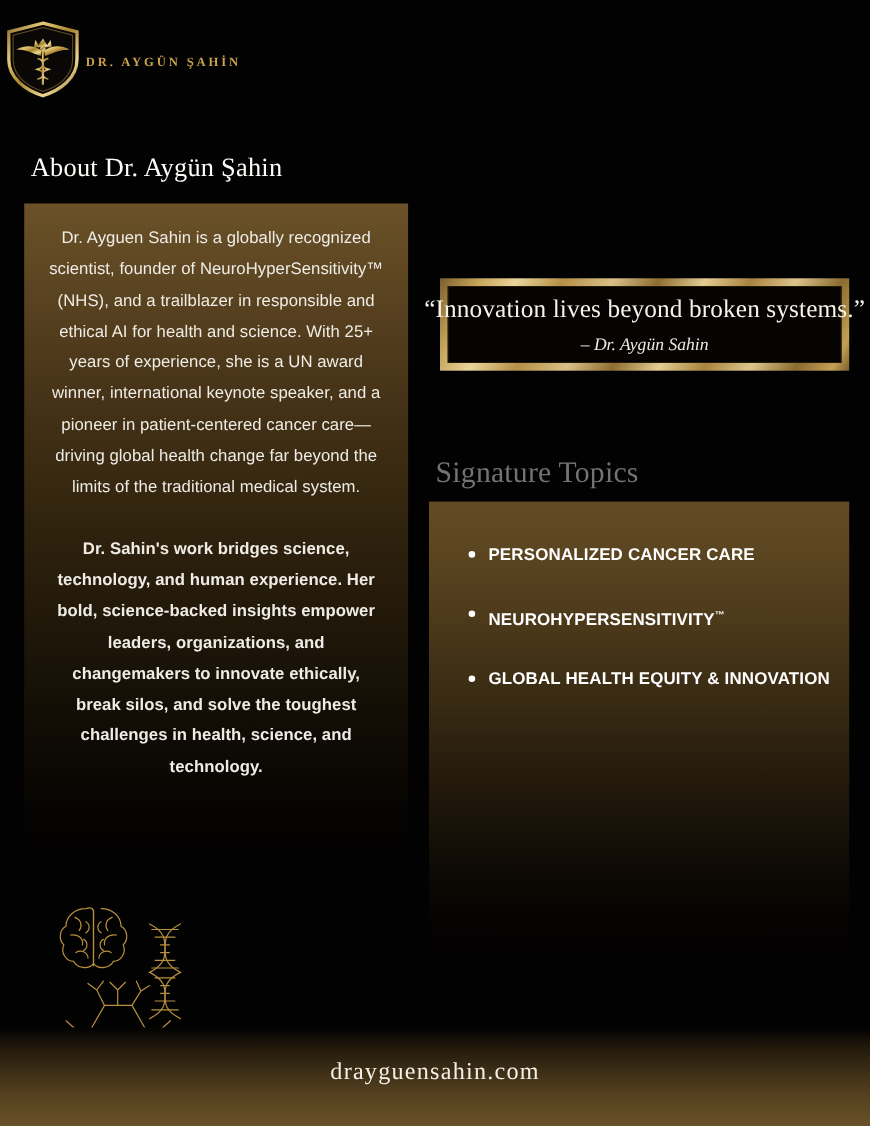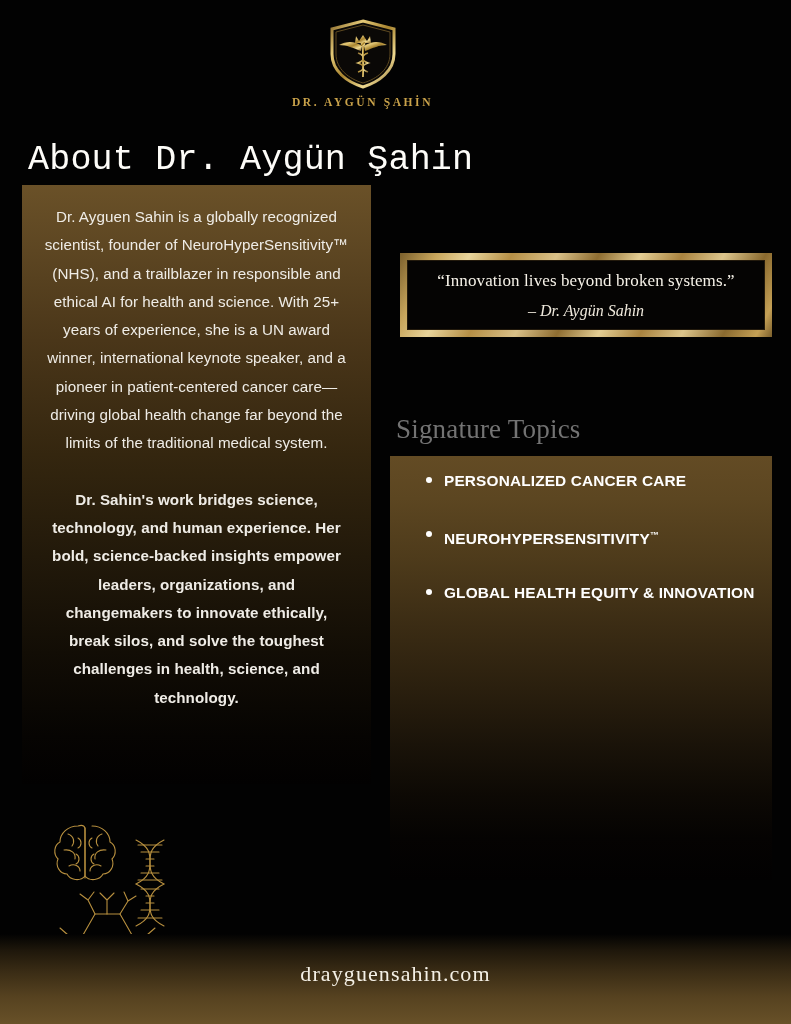--- a/index.html
+++ b/index.html
@@ -17,40 +17,40 @@
     background:#020202;
     overflow:hidden;
   }
 
   
   .logo-block {
     position:absolute;
     left:0; top:18px;
     width:725px;
     display:flex;
-    flex-direction:column;
+    flex-direction:row;
     align-items:center;
     text-align:center;
   }
   .shield-wrap { width:78px; height:72px; }
   .logo-wordmark {
     margin-top:6px;
     font-family:"Liberation Serif", serif;
     font-size:11.5px;
     letter-spacing:2.6px;
     color:#c9a24a;
     font-weight:700;
   }
 
   
   .about-heading {
     position:absolute;
     left:28px; top:140px;
-    font-family:Liberation Mono, monospace;
-    font-size:35px;
+    font-family:Liberation Serif, serif;
+    font-size:24px;
     font-weight:400;
     color:#fdfcf8;
     letter-spacing:0.2px;
     white-space:nowrap;
   }
 
   .topics-heading {
     position:absolute;
     left:396px; top:414px;
     font-family:"Liberation Serif", serif;
@@ -104,21 +104,21 @@
     width:100%; height:100%;
     background:#050403;
     border:1px solid #231a0c;
     display:flex;
     flex-direction:column;
     align-items:center;
     justify-content:center;
   }
   .quote-text {
     font-family:"Liberation Serif", serif;
-    font-size:17px;
+    font-size:23px;
     color:#f6f2e8;
     letter-spacing:0.1px;
     white-space:nowrap;
   }
   .quote-attrib {
     font-family:"Liberation Serif", serif;
     font-style:italic;
     font-size:16px;
     color:#efe9dc;
     margin-top:11px;
@@ -136,21 +136,21 @@
        #4e3b1b 24%,
        #3b2c14 40%,
        #2a1f0e 55%,
        #1a1309 68%,
        #0d0904 80%,
        #050302 90%,
        #020101 100%);
   }
   .topics-list {
     list-style:none;
-    padding:12px 14px 0 36px;
+    padding:36px 14px 0 36px;
   }
   .topic-item {
     position:relative;
     font-size:15.4px;
     font-weight:700;
     line-height:26px;
     color:#ffffff;
     letter-spacing:0.15px;
     margin-bottom:28px;
     padding-left:18px;

